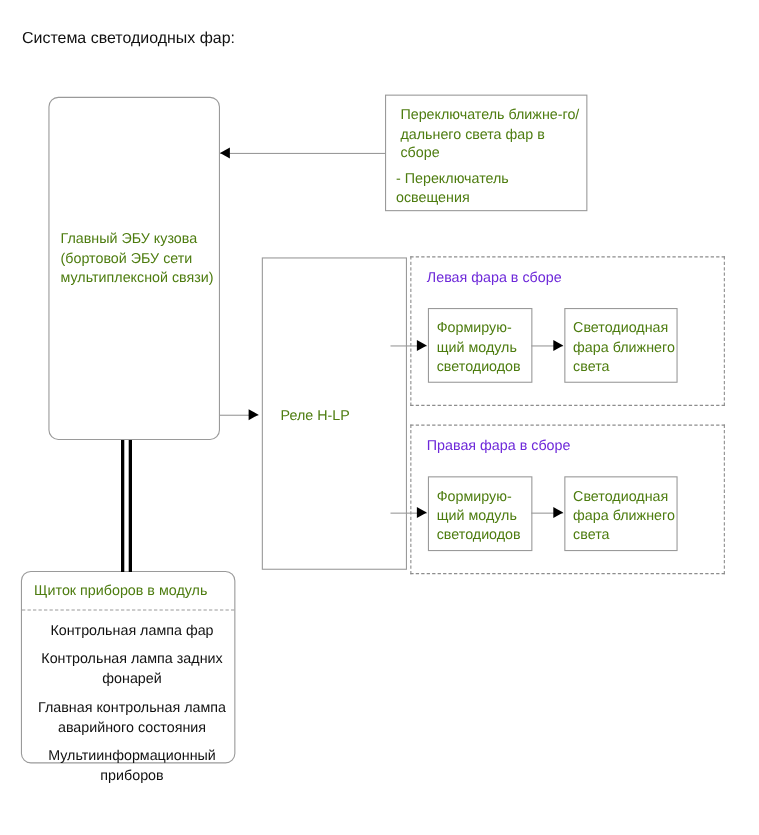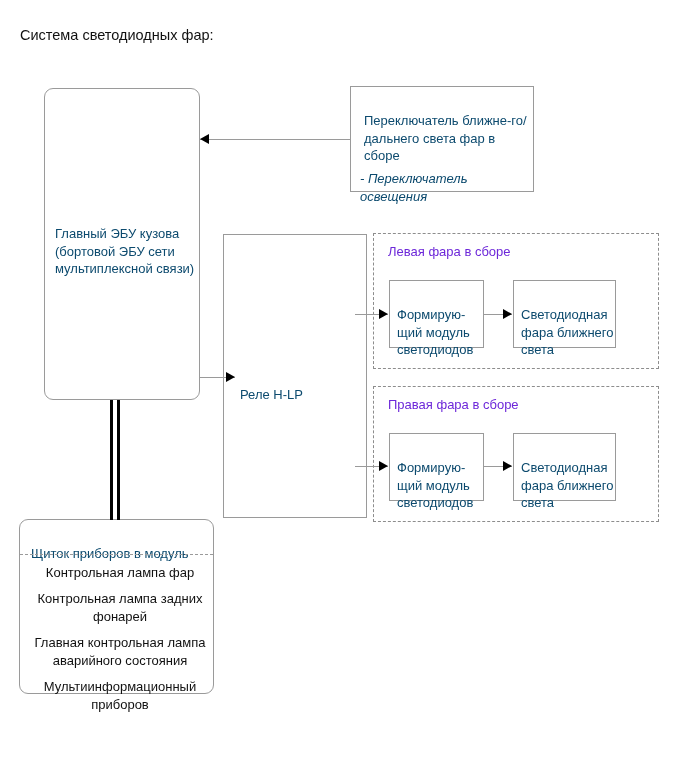--- a/index.html
+++ b/index.html
@@ -36,22 +36,21 @@
     background: #ffffff;
     border: 1px solid #9a9a9a;
   }
   .box.rounded {
     border-radius: 9px;
   }
   .box-label {
     position: absolute;
     font-size: 13px;
     line-height: 17.5px;
-    color: #0c4a6e;
-    margin-top: 17px;
+    color: #4d7c0f;
   }
 
   
   #main-ecu {
     left: 44px;
     top: 88px;
     width: 156px;
     height: 312px;
   }
   #main-ecu-label {
@@ -69,28 +68,27 @@
   }
   #switch-label {
     left: 13px;
     top: 8px;
     width: 165px;
   }
   #switch-sub-label {
     left: 9px;
     top: 66px;
     width: 168px;
-    font-style: italic;
   }
 
   
   #relay-box {
-    left: 223px;
+    left: 238px;
     top: 234px;
-    width: 144px;
+    width: 132px;
     height: 284px;
   }
   #relay-label {
     left: 16px;
     top: 134px;
     width: 100px;
   }
 
   
   .group-box {

